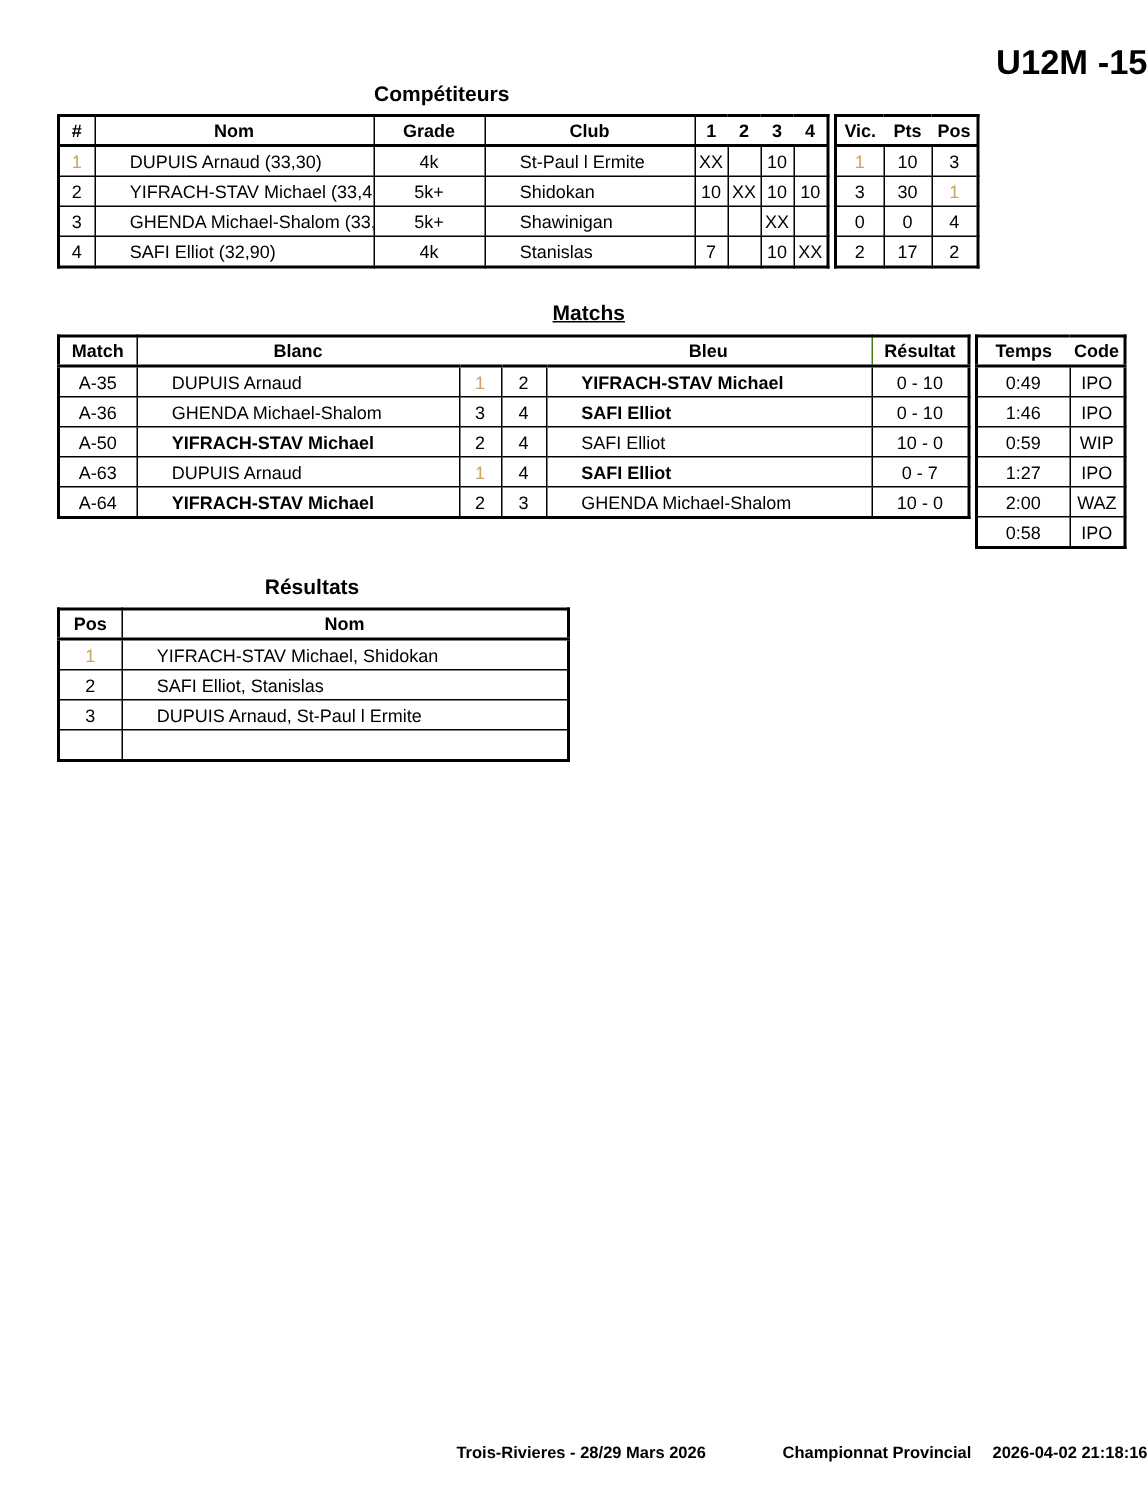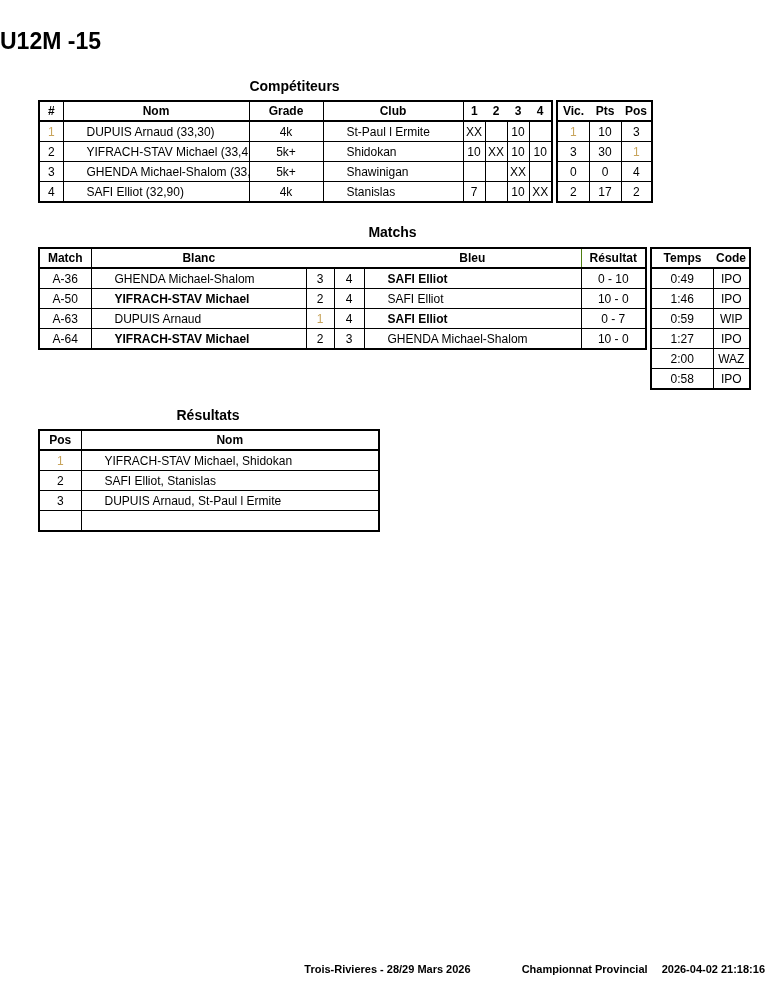--- a/index.html
+++ b/index.html
@@ -2,27 +2,27 @@
 <html><head>
 <meta charset="utf-8">
 <style>
   html,body { margin:0; padding:0; background:#fff; }
   .page {
     position:relative; width:765px; height:990px; background:#ffffff;
     font-family:"Liberation Sans","DejaVu Sans",sans-serif; color:#000;
     overflow:hidden;
   }
   .title {
-    padding-top:28px; width:100%; text-align:left;
+    padding-top:28px; width:100%; text-align:right;
     font-size:23px; font-weight:bold; line-height:26px;
   }
   .section { margin-left:38px; }
   .heading { font-size:14px; font-weight:bold; line-height:16px; text-align:center; }
-  .comp-heading   { margin-top:24px; margin-bottom:6px; width:513px; }
-  .match-heading  { margin-top:21px; margin-bottom:7px; width:709px; }
+  .comp-heading   { margin-bottom:6px; width:513px; }
+  .match-heading  { margin-top:21px; margin-bottom:7px; width:709px;text-decoration:underline; }
   .res-heading    { margin-top:17px; margin-bottom:6px; width:340px; }
   .row-tables { display:flex; gap:3px; align-items:flex-start; }
   table { border-collapse:collapse; table-layout:fixed; }
   .tbl { border:2px solid #000; }
   .tbl th {
     border:none; border-bottom:2px solid #000;
     height:18px; font-size:12px; font-weight:bold; text-align:center;
     padding:0; overflow:hidden; white-space:nowrap;
   }
   .tbl td {
@@ -174,20 +174,28 @@
             <th class="sep-r">Match</th>
             <th>Blanc</th>
             <th></th>
             <th></th>
             <th>Bleu</th>
             <th class="sep-l">Résultat</th>
           </tr>
         </thead>
         <tbody>
           <tr>
+            <td>A-35</td>
+            <td class="l">DUPUIS Arnaud</td>
+            <td style="color: rgb(200, 164, 92);">1</td>
+            <td>2</td>
+            <td class="l bold">YIFRACH-STAV Michael</td>
+            <td>0 - 10</td>
+          </tr>
+          <tr>
             <td>A-36</td>
             <td class="l">GHENDA Michael-Shalom</td>
             <td>3</td>
             <td>4</td>
             <td class="l bold">SAFI Elliot</td>
             <td>0 - 10</td>
           </tr>
           <tr>
             <td>A-50</td>
             <td class="l bold">YIFRACH-STAV Michael</td>

